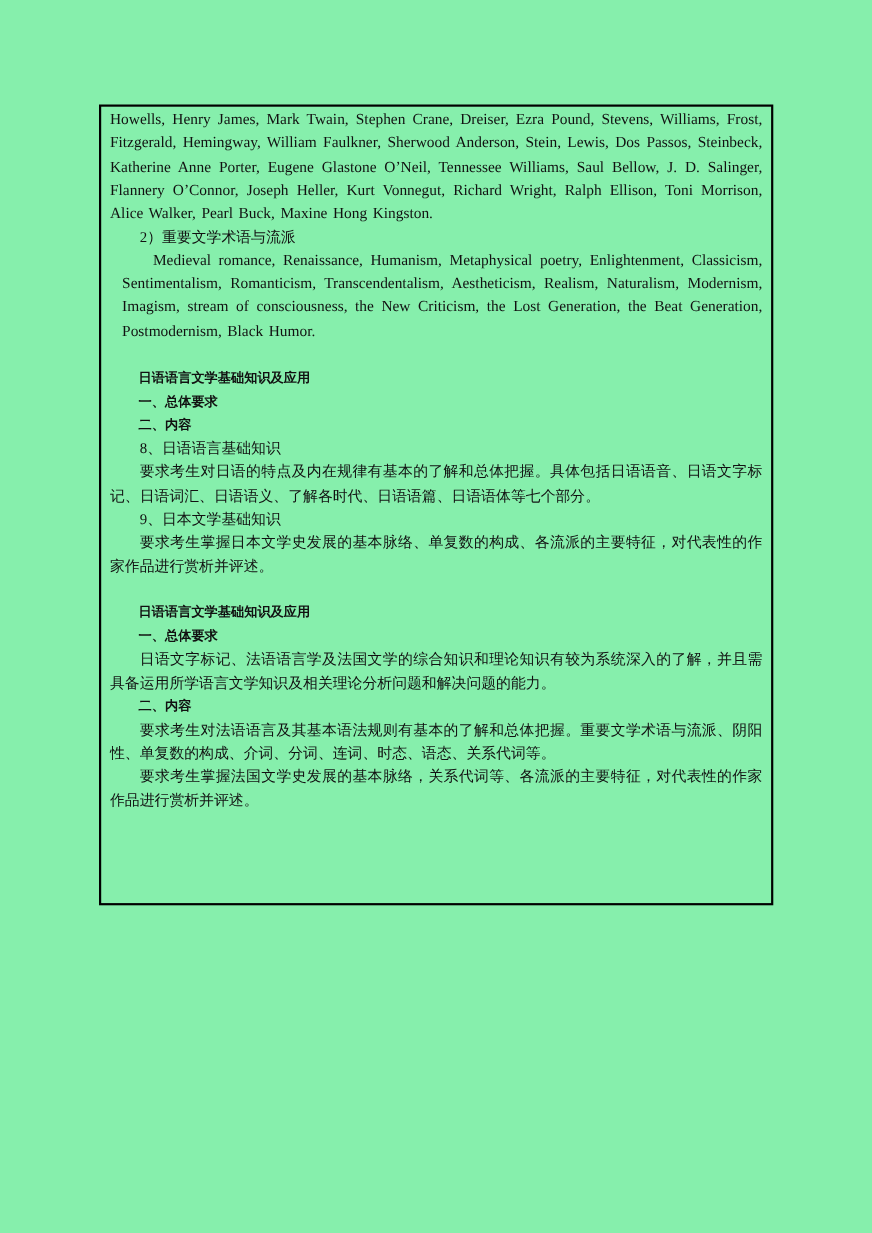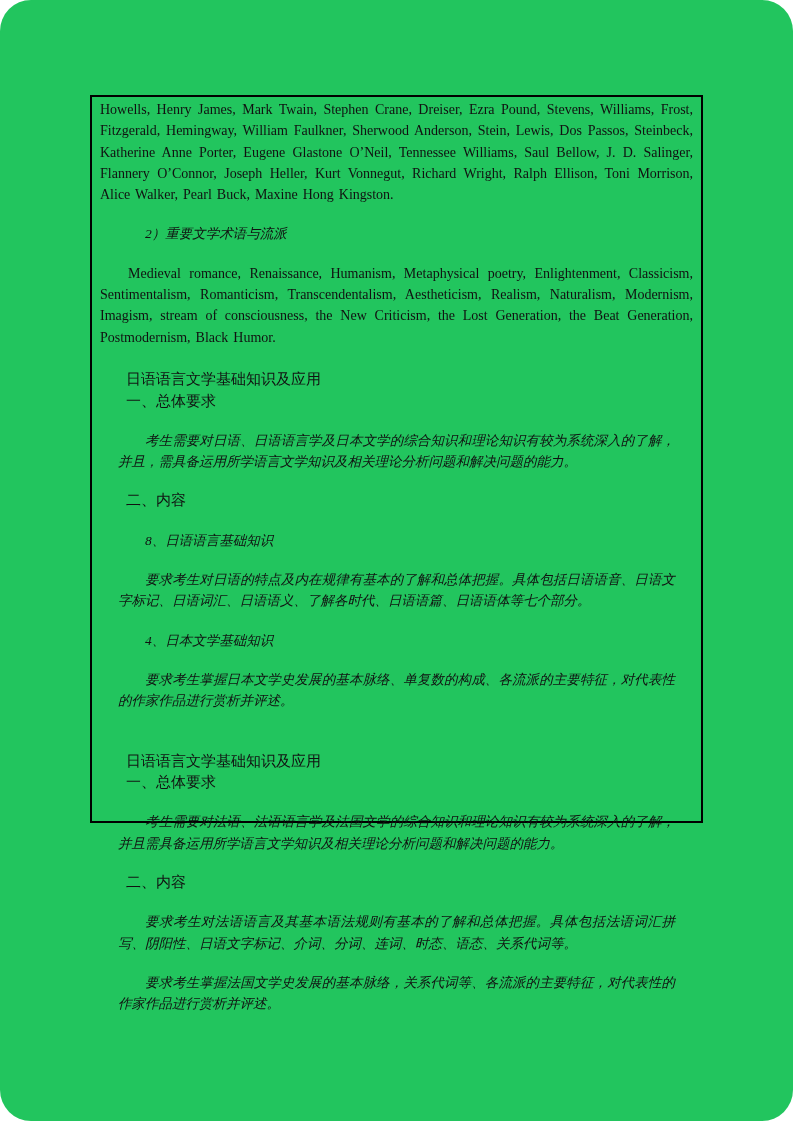--- a/index.html
+++ b/index.html
@@ -4,23 +4,22 @@
 <style>
   html, body {
     margin: 0;
     padding: 0;
     background: #ffffff;
   }
   .sheet {
     position: relative;
     width: 793px;
     height: 1121px;
-    background: #22c55e;
+    background: #86efac;
     overflow: hidden;
-    border-radius: 31px;
   }
   .doc-table {
     position: absolute;
     left: 90px;
     top: 95px;
     width: 613px;
     height: 728px;
     border: 2px solid #000000;
     box-sizing: border-box;
     padding: 2px 8px 0 8px;
@@ -28,35 +27,34 @@
   }
   .p-en {
     font-family: "Liberation Serif", "DejaVu Serif", serif;
     font-size: 14px;
     line-height: 21.3px;
     text-align: justify;
     text-align-last: left;
     word-spacing: 1.5px;
     margin: 0;
   }
-  .p-en.indent { text-indent: 28px; }
+  .p-en.indent { text-indent: 28px; margin-left: 11px; }
   .p-zh {
     font-family: "Liberation Serif", "DejaVu Serif", serif;
     font-size: 13.5px;
     line-height: 21.3px;
     text-align: justify;
     text-align-last: left;
     text-indent: 27px;
-    margin: 18px;
-    font-style: italic;
+    margin: 0;
   }
   .p-head {
     font-family: "Liberation Serif", "DejaVu Serif", serif;
-    font-size: 15px;
-    font-weight: normal;
+    font-size: 12px;
+    font-weight: bold;
     line-height: 21.3px;
     text-indent: 26px;
     margin: 0;
     white-space: nowrap;
   }
   .blank-line {
     height: 21.3px;
   }
 </style>
 </head>
@@ -64,27 +62,26 @@
 
 <div class="sheet">
   <div class="doc-table">
 
   <div class="p-en">Howells, Henry James, Mark Twain, Stephen Crane, Dreiser, Ezra Pound, Stevens, Williams, Frost, Fitzgerald, Hemingway, William Faulkner, Sherwood Anderson, Stein, Lewis, Dos Passos, Steinbeck, Katherine Anne Porter, Eugene Glastone O’Neil, Tennessee Williams, Saul Bellow, J. D. Salinger, Flannery O’Connor, Joseph Heller, Kurt Vonnegut, Richard Wright, Ralph Ellison, Toni Morrison, Alice Walker, Pearl Buck, Maxine Hong Kingston.</div>
       <div class="p-zh">2）重要文学术语与流派</div>
       <div class="p-en indent">Medieval romance, Renaissance, Humanism, Metaphysical poetry, Enlightenment, Classicism, Sentimentalism, Romanticism, Transcendentalism, Aestheticism, Realism, Naturalism, Modernism, Imagism, stream of consciousness, the New Criticism, the Lost Generation, the Beat Generation, Postmodernism, Black Humor.</div>
       <div class="blank-line"></div>
       <div class="p-head">日语语言文学基础知识及应用</div>
       <div class="p-head">一、总体要求</div>
-      <div class="p-zh">考生需要对日语、日语语言学及日本文学的综合知识和理论知识有较为系统深入的了解，并且，需具备运用所学语言文学知识及相关理论分析问题和解决问题的能力。</div>
       <div class="p-head">二、内容</div>
       <div class="p-zh">8、日语语言基础知识</div>
       <div class="p-zh">要求考生对日语的特点及内在规律有基本的了解和总体把握。具体包括日语语音、日语文字标记、日语词汇、日语语义、了解各时代、日语语篇、日语语体等七个部分。</div>
-      <div class="p-zh">4、日本文学基础知识</div>
+      <div class="p-zh">9、日本文学基础知识</div>
       <div class="p-zh">要求考生掌握日本文学史发展的基本脉络、单复数的构成、各流派的主要特征，对代表性的作家作品进行赏析并评述。</div>
       <div class="blank-line"></div>
       <div class="p-head">日语语言文学基础知识及应用</div>
       <div class="p-head">一、总体要求</div>
-      <div class="p-zh">考生需要对法语、法语语言学及法国文学的综合知识和理论知识有较为系统深入的了解，并且需具备运用所学语言文学知识及相关理论分析问题和解决问题的能力。</div>
+      <div class="p-zh">日语文字标记、法语语言学及法国文学的综合知识和理论知识有较为系统深入的了解，并且需具备运用所学语言文学知识及相关理论分析问题和解决问题的能力。</div>
       <div class="p-head">二、内容</div>
-      <div class="p-zh">要求考生对法语语言及其基本语法规则有基本的了解和总体把握。具体包括法语词汇拼写、阴阳性、日语文字标记、介词、分词、连词、时态、语态、关系代词等。</div>
+      <div class="p-zh">要求考生对法语语言及其基本语法规则有基本的了解和总体把握。重要文学术语与流派、阴阳性、单复数的构成、介词、分词、连词、时态、语态、关系代词等。</div>
       <div class="p-zh">要求考生掌握法国文学史发展的基本脉络，关系代词等、各流派的主要特征，对代表性的作家作品进行赏析并评述。</div>
     </div>
 </div>
 
 </body></html>

